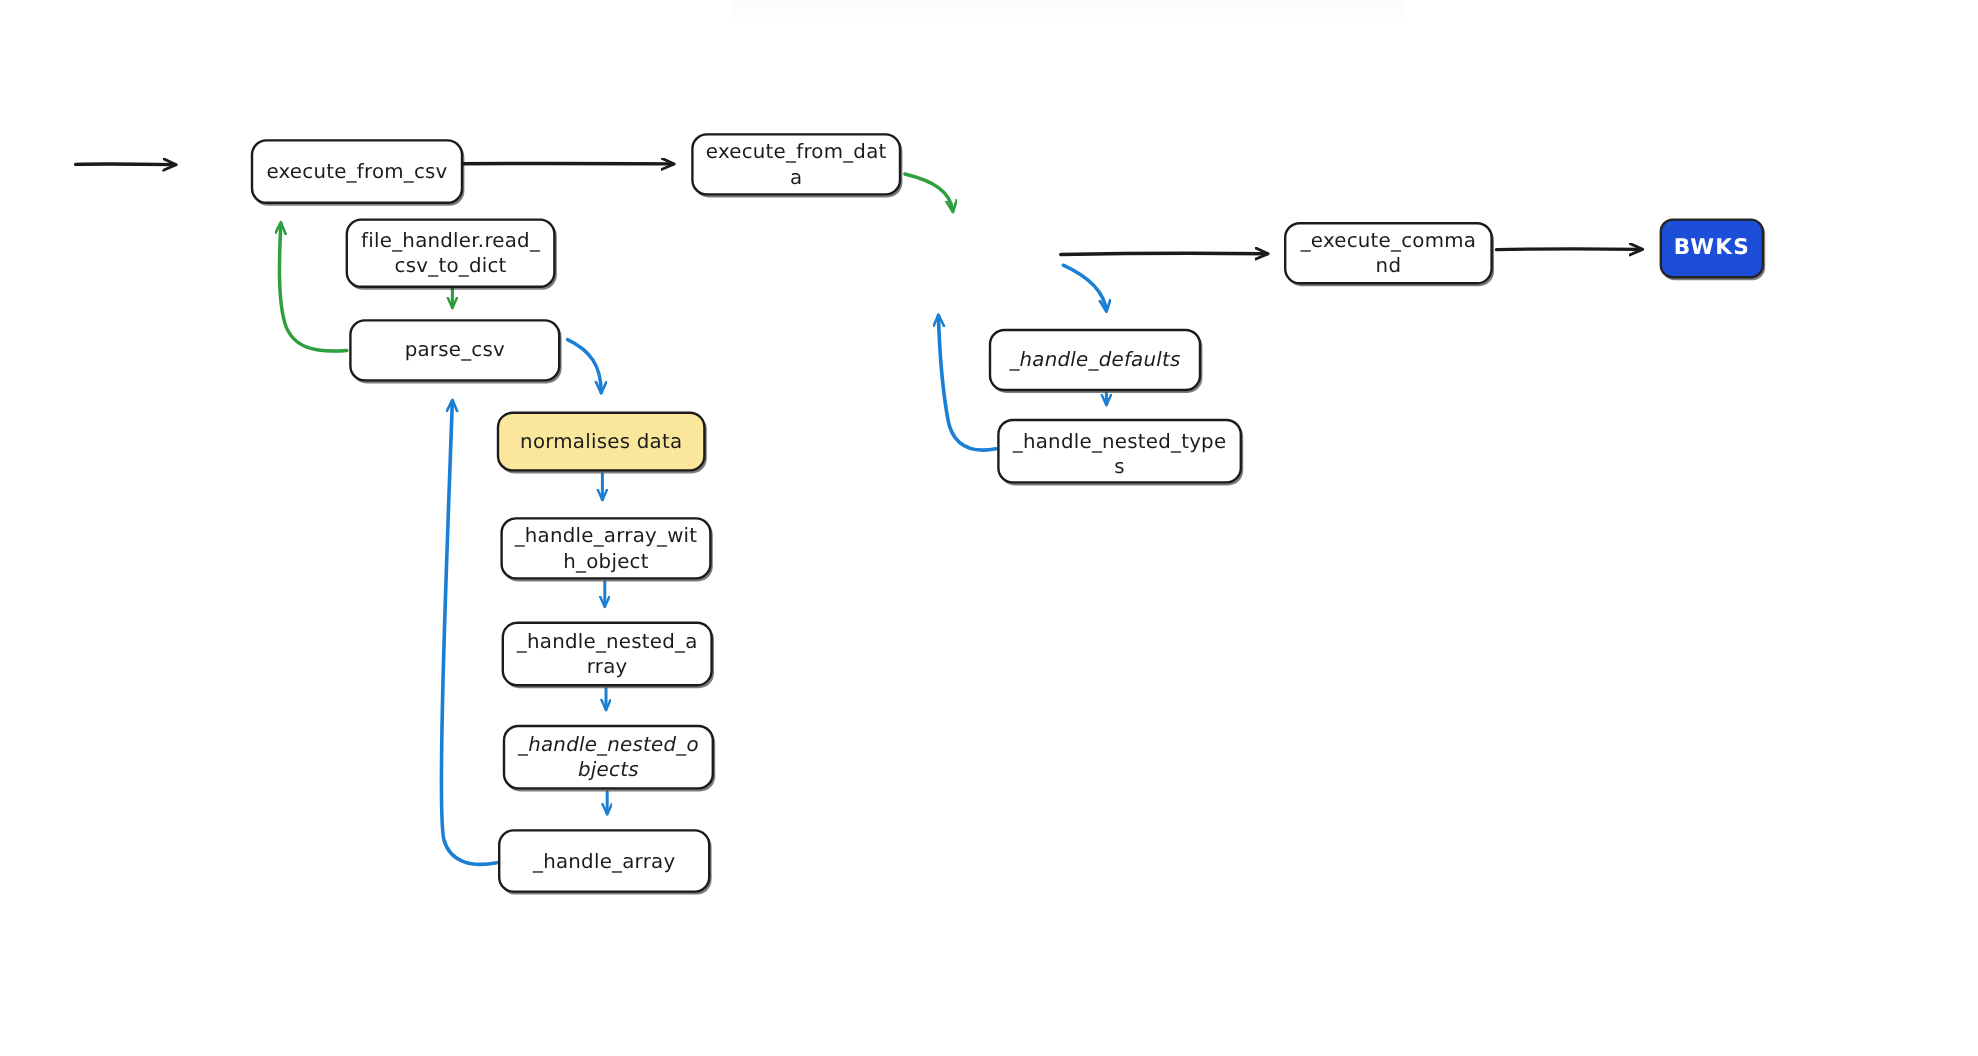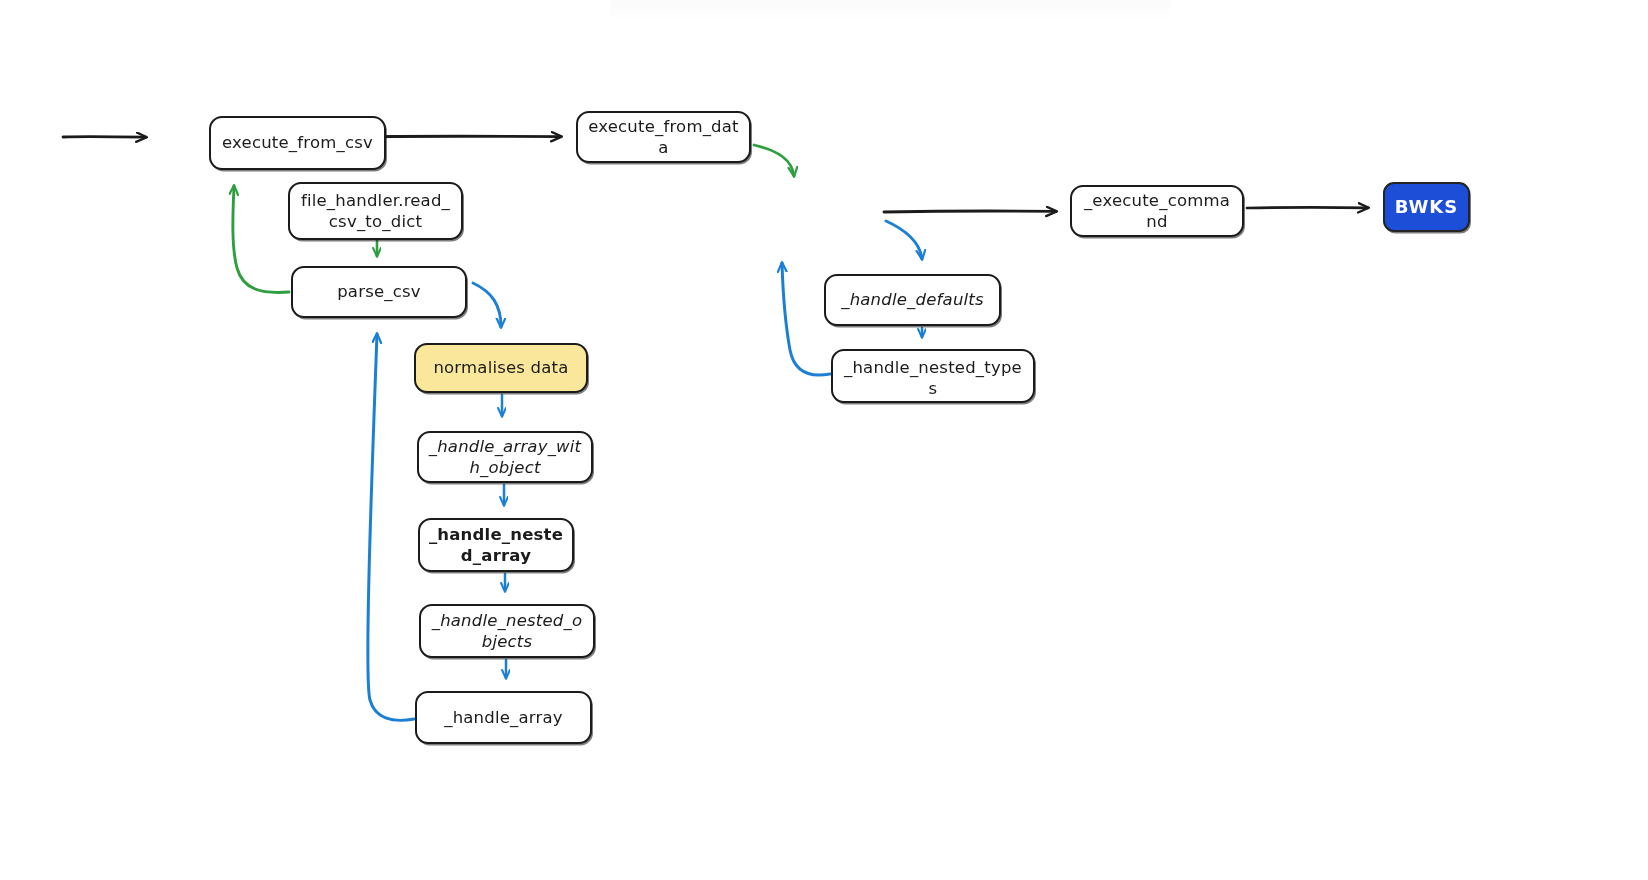--- a/index.html
+++ b/index.html
@@ -139,24 +139,24 @@
   </div>
   <div class="node" style="left: 288px; top: 182px; width: 175px; height: 58px;">
     <span class="lbl">file_handler.read_csv_to_dict</span>
   </div>
   <div class="node" style="left: 291px; top: 266px; width: 176px; height: 52px;">
     <span class="lbl">parse_csv</span>
   </div>
   <div class="node highlight" style="left: 414px; top: 343px; width: 174px; height: 50px;">
     <span class="lbl">normalises data</span>
   </div>
-  <div class="node" style="left: 417px; top: 431px; width: 176px; height: 52px; font-style: italic;">
+  <div class="node" style="left: 417px; top: 431px; width: 176px; height: 52px;">
     <span class="lbl">_handle_array_with_object</span>
   </div>
-  <div class="node" style="left: 418px; top: 518px; width: 156px; height: 54px; font-weight: bold;">
+  <div class="node" style="left: 418px; top: 518px; width: 176px; height: 54px;">
     <span class="lbl">_handle_nested_array</span>
   </div>
   <div class="node" style="left: 419px; top: 604px; width: 176px; height: 54px; font-style: italic;">
     <span class="lbl">_handle_nested_objects</span>
   </div>
   <div class="node" style="left: 415px; top: 691px; width: 177px; height: 53px;">
     <span class="lbl">_handle_array</span>
   </div>
   <div class="node" style="left: 576px; top: 111px; width: 175px; height: 52px;">
     <span class="lbl">execute_from_data</span>

